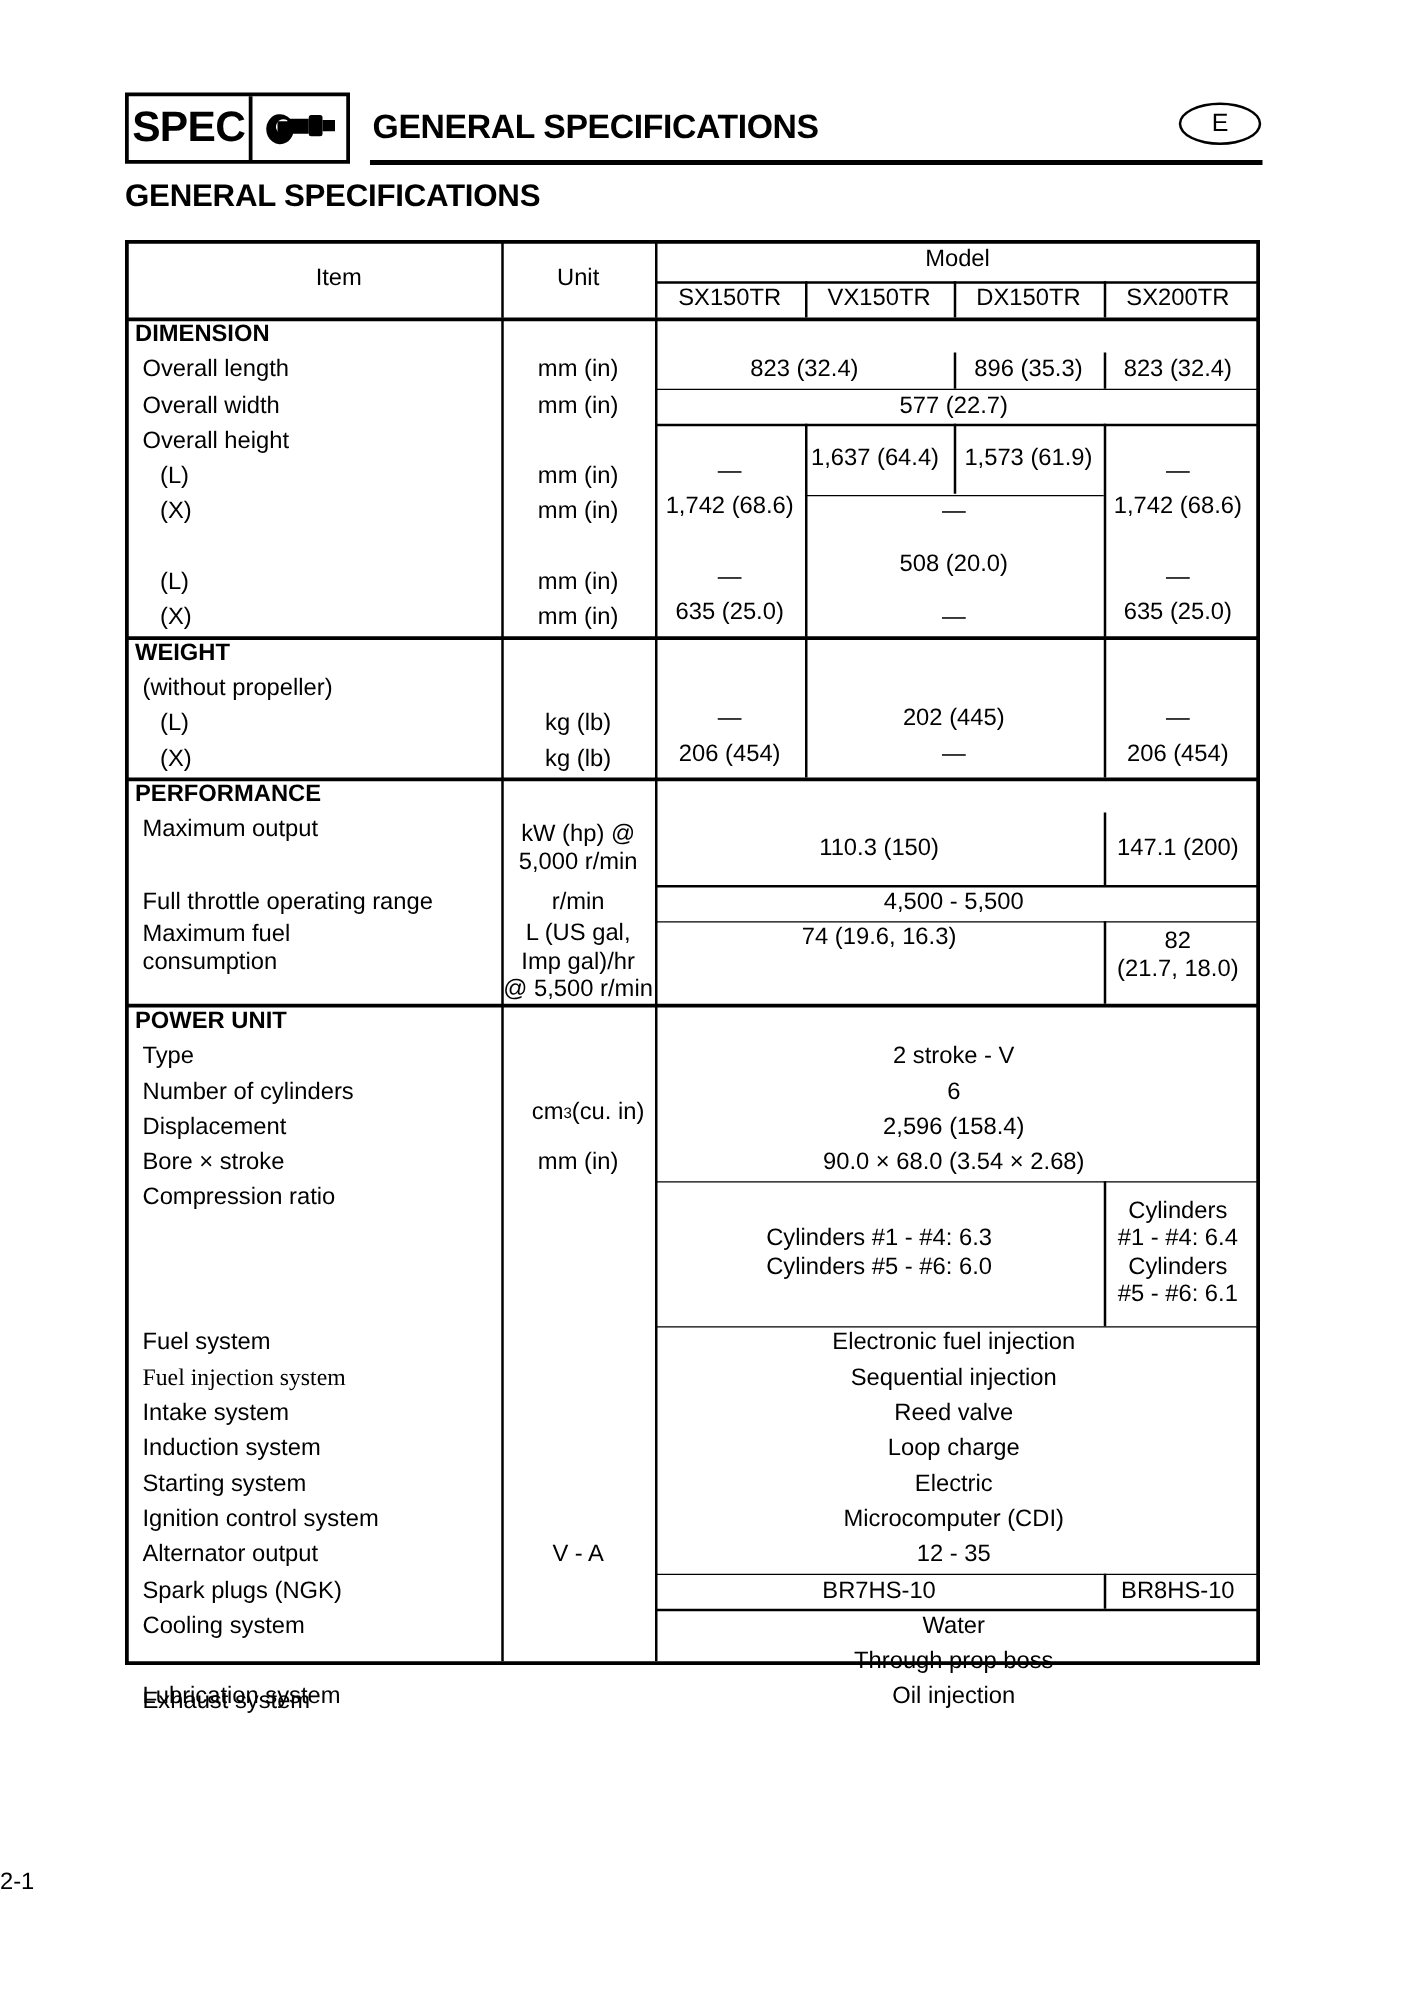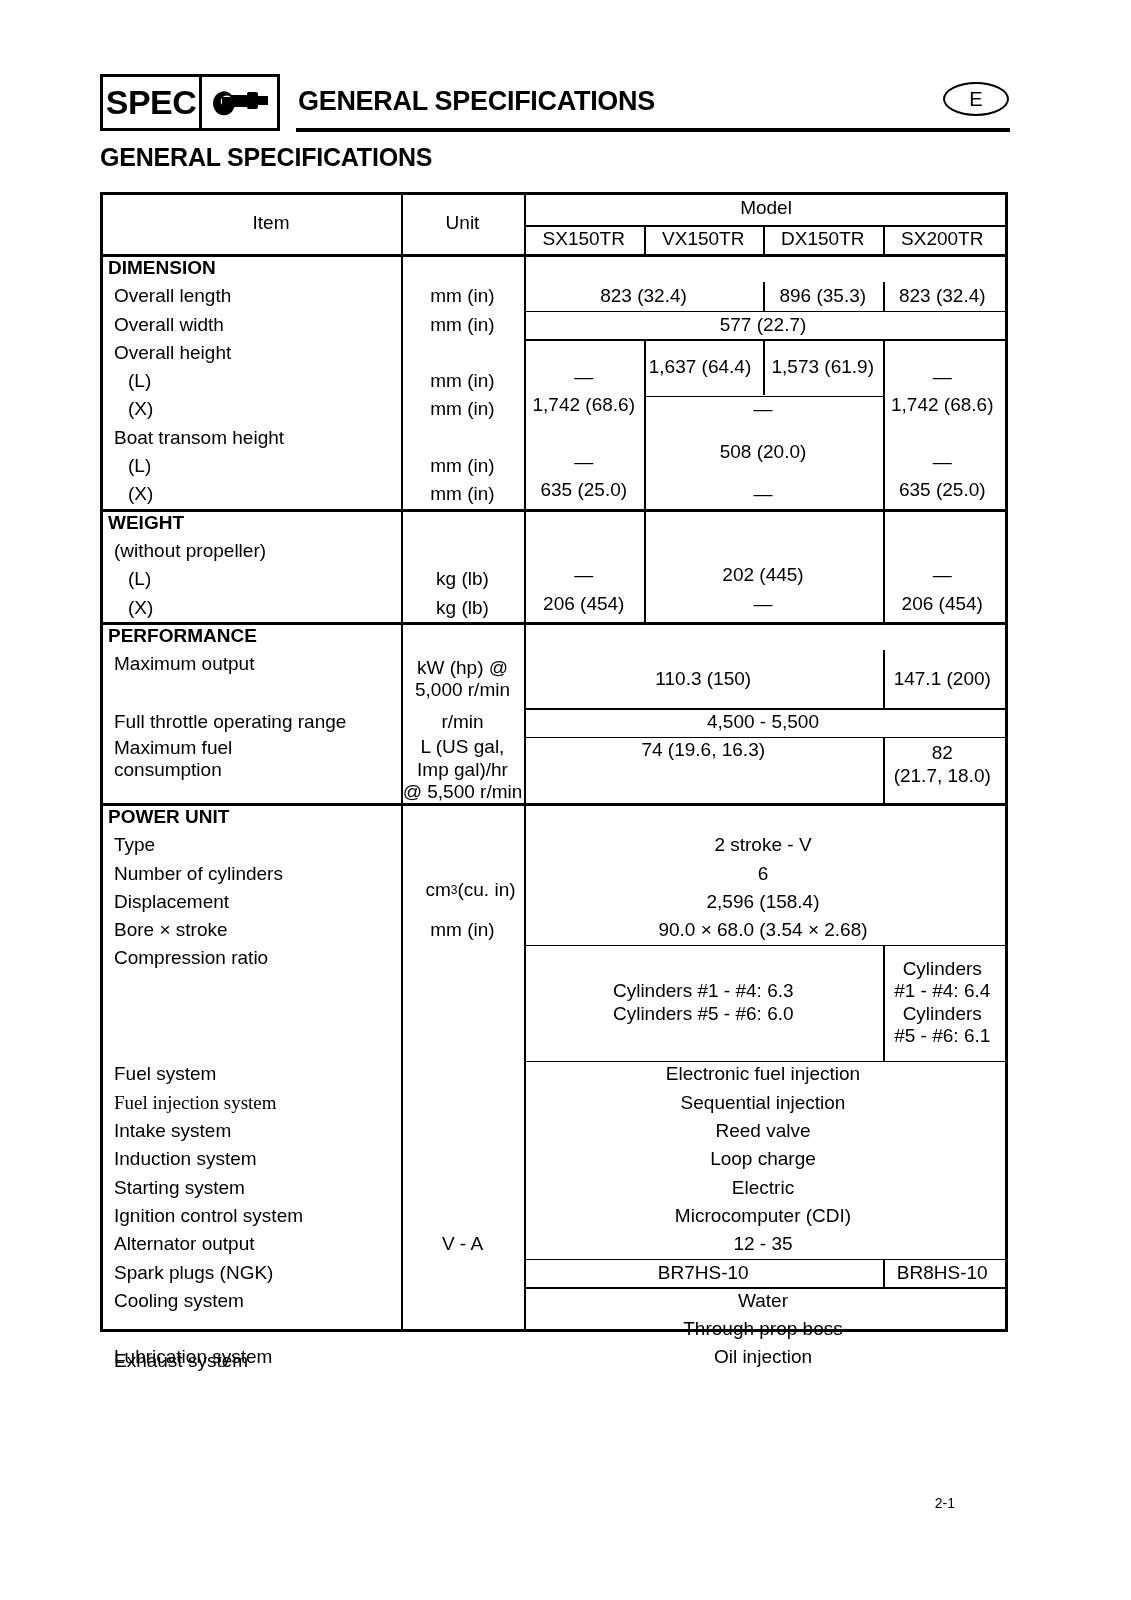--- a/index.html
+++ b/index.html
@@ -33,22 +33,22 @@
   .bold{font-weight:bold;}
   .small{font-size:13.5px;}
   .med{font-size:19px;}
   .outer{position:absolute;left:0;top:0;width:908px;height:1140px;
          border:3px solid #000;box-sizing:border-box;pointer-events:none;}
   .vline{position:absolute;background:#000;width:2.2px;}
   .hline{position:absolute;background:#000;height:1.7px;}
   .hthick{height:3px;}
   .pad{padding-left:8px;}
   .sup{font-size:12px;vertical-align:super;}
-  #footer{position:absolute;left:0;top:1495px;width:955px;text-align:right;
-          font-size:14px;}
+  #footer{position:absolute;left:0;top:1495px;width:955px;text-align:left;
+          font-size:19px;}
 </style>
 </head>
 <body>
 
 <div id="header">
   <div class="spec-box">
     <div class="spec-word">SPEC</div>
     <div class="spec-div"></div>
     <div class="spec-icon">
       <svg width="62" height="34" viewBox="0 0 62 34">
@@ -86,21 +86,20 @@
     <div class="cell lft pad bold" style="left: 0px; top: 62px; width: 301px; height: 28.3px;">DIMENSION</div>
     <div class="cell lft" style="left: 14px; top: 90.3px; width: 287px; height: 28.3px;">Overall length</div>
     <div class="cell ctr med" style="left: 301px; top: 90.3px; width: 123px; height: 28.3px;">mm (in)</div>
     <div class="cell lft" style="left: 14px; top: 118.6px; width: 287px; height: 28.3px;">Overall width</div>
     <div class="cell ctr med" style="left: 301px; top: 118.6px; width: 123px; height: 28.3px;">mm (in)</div>
     <div class="cell lft" style="left: 14px; top: 146.9px; width: 287px; height: 28.3px;">Overall height</div>
     <div class="cell lft" style="left: 28px; top: 175.2px; width: 273px; height: 28.3px;">(L)</div>
     <div class="cell ctr med" style="left: 301px; top: 175.2px; width: 123px; height: 28.3px;">mm (in)</div>
     <div class="cell lft" style="left: 28px; top: 203.5px; width: 273px; height: 28.3px;">(X)</div>
     <div class="cell ctr med" style="left: 301px; top: 203.5px; width: 123px; height: 28.3px;">mm (in)</div>
-    <div class="cell lft" style="left: 14px; top: 231.8px; width: 287px; height: 28.3px;">Boat transom height</div>
     <div class="cell lft" style="left: 28px; top: 260.1px; width: 273px; height: 28.3px;">(L)</div>
     <div class="cell ctr med" style="left: 301px; top: 260.1px; width: 123px; height: 28.3px;">mm (in)</div>
     <div class="cell lft" style="left: 28px; top: 288.4px; width: 273px; height: 28.3px;">(X)</div>
     <div class="cell ctr med" style="left: 301px; top: 288.4px; width: 123px; height: 28.3px;">mm (in)</div>
     <div class="cell ctr" style="left: 424px; top: 90.3px; width: 239px; height: 28.3px;">823 (32.4)</div>
     <div class="cell ctr" style="left: 663px; top: 90.3px; width: 119.5px; height: 28.3px;">896 (35.3)</div>
     <div class="cell ctr" style="left: 782.5px; top: 90.3px; width: 119.5px; height: 28.3px;">823 (32.4)</div>
     <div class="vline" style="left: 663px; top: 90.3px; height: 28.3px;"></div>
     <div class="vline" style="left: 782.5px; top: 90.3px; height: 28.3px;"></div>
     <div class="hline" style="left: 424px; top: 118.6px; width: 484px;"></div>

